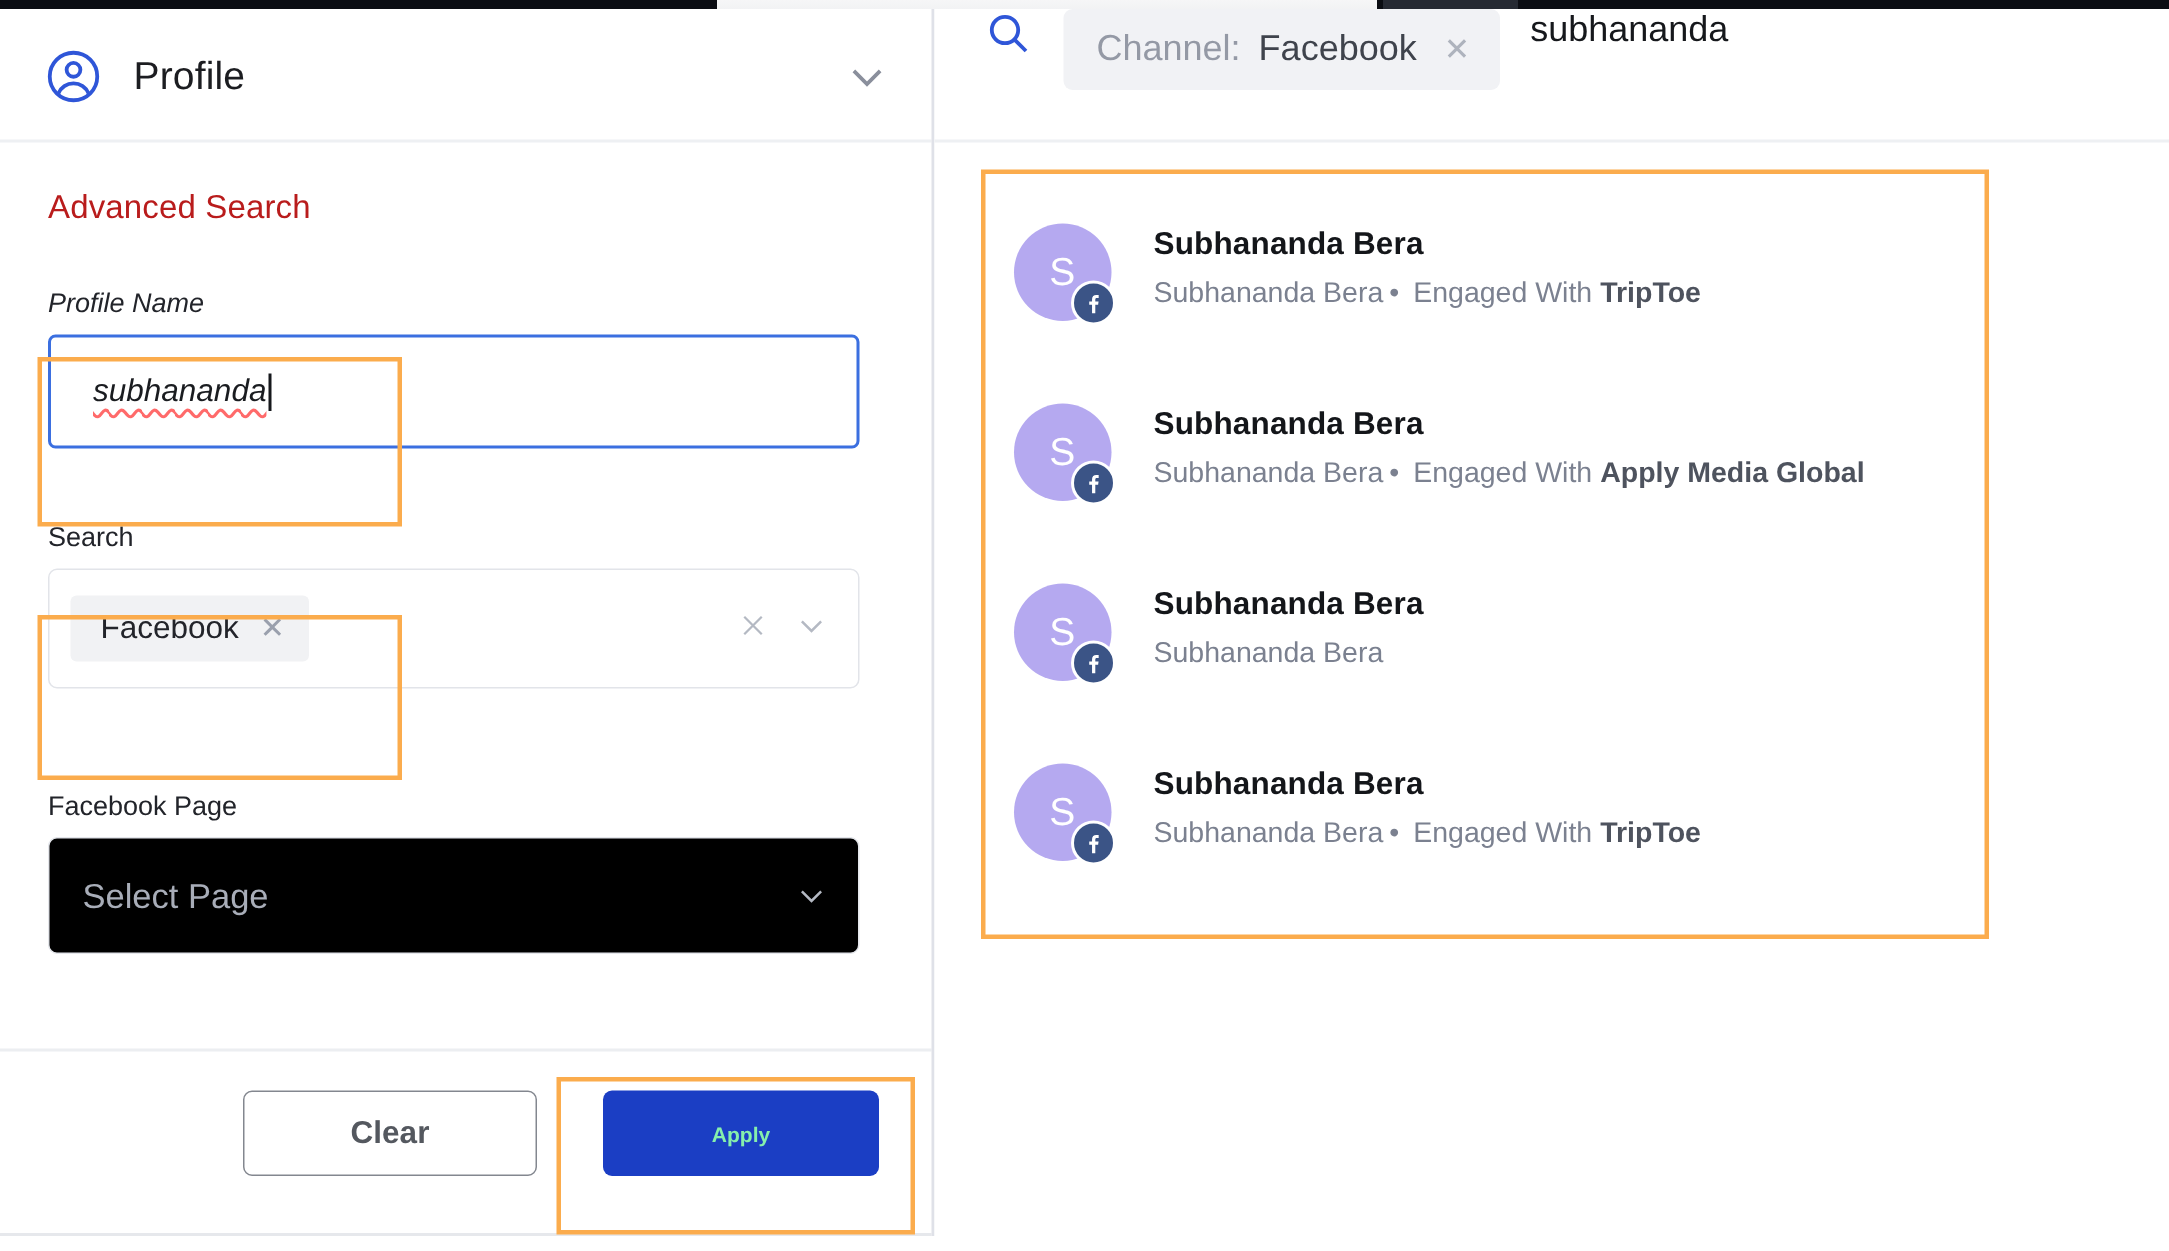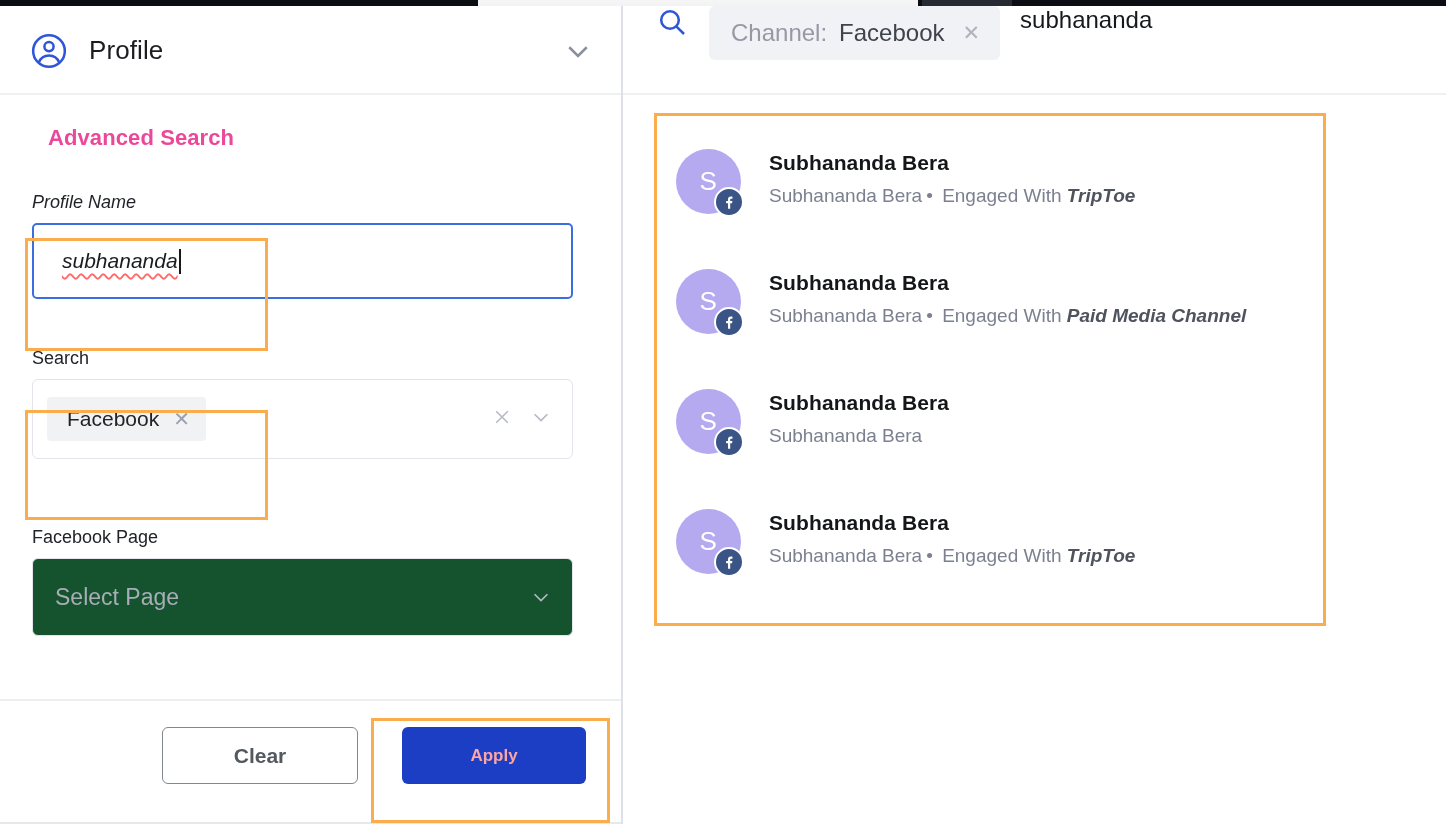--- a/index.html
+++ b/index.html
@@ -40,21 +40,21 @@
     position: absolute; bottom: 0; left: 0; width: 621px; height: 2px; background: #eef0f3;
   }
   .profile-icon { width: 38px; height: 38px; flex: 0 0 38px; }
   .panel-title {
     margin-left: 21px; font-size: 26px; color: #1c1d21; letter-spacing: .1px;
   }
   .chevron-hdr { margin-left: auto; width: 30px; height: 30px; color: #8a8f9c; }
 
   .panel-body { position: absolute; top: 89px; left: 0; width: 621px; height: 604px; padding: 30px 0 0 0; }
 
-  .section-title { font-size: 22px; font-weight: bold; color: #ec4899; padding-left: 48px; letter-spacing: .1px; }
+  .section-title { font-size: 22px; font-weight: normal; color: #b91c1c; padding-left: 32px; letter-spacing: .1px; }
 
   .field { position: absolute; left: 32px; width: 541px; }
   .field-label { font-size: 18px; color: #22242a; margin-bottom: 10px; }
 
   .field-profile { top: 97px; font-style: italic; }
   .input-box {
     width: 541px; height: 76px; border: 2px solid #3b6fe0; border-radius: 5px;
     background: #fff; display: flex; align-items: center; padding: 0 0 0 28px;
   }
   .input-value {
@@ -76,38 +76,38 @@
     display: inline-flex; align-items: center; gap: 14px;
     background: #f1f2f4; border-radius: 4px; padding: 10px 16px 10px 20px;
   }
   .chip-label { font-size: 21px; color: #22242a; }
   .chip-x { font-size: 20px; color: #9aa0ad; line-height: 1; }
   .select-actions { margin-left: auto; display: flex; align-items: center; gap: 18px; color: #b4b9c3; }
 
   .field-page { top: 432px; }
   .select-box-empty {
     width: 541px; height: 78px; border: 1.5px solid #e4e6eb; border-radius: 6px;
-    background: #14532d; display: flex; align-items: center; padding: 0 20px 0 22px;
+    background: #000000; display: flex; align-items: center; padding: 0 20px 0 22px;
   }
   .placeholder { font-size: 23px; color: #a8adb8; }
 
   .panel-footer {
     position: absolute; top: 693px; left: 0; width: 621px; height: 125px; background: #fff;
   }
   .footer-divider { position: absolute; top: 0; left: 0; width: 621px; height: 2px; background: #eceef1; }
   .footer-bottom { position: absolute; bottom: 0; left: 0; width: 621px; height: 2px; background: #e6e8ec; }
   .btn-row { position: absolute; top: 28px; left: 162px; display: flex; gap: 44px; }
   .btn-clear {
     width: 196px; height: 57px; border: 1.5px solid #83878f; border-radius: 6px;
     background: #fff; color: #54585f; font-size: 21px; font-weight: bold;
     font-family: "Liberation Sans", sans-serif; cursor: pointer;
   }
   .btn-apply {
     width: 184px; height: 57px; border: none; border-radius: 6px;
-    background: #1b3ec4; color: #fca5a5; font-size: 17px; font-weight: bold;
+    background: #1b3ec4; color: #86efac; font-size: 14px; font-weight: bold;
     font-family: "Liberation Sans", sans-serif; cursor: pointer;
   }
 
   
   .right-panel { position: absolute; top: 0; left: 623px; width: 823px; height: 818px; background: #fff; }
   .search-header {
     position: absolute; top: 0; left: 0; width: 823px; height: 89px;
     display: flex; padding-left: 33px;
   }
   .search-header .hdr-divider { position: absolute; bottom: 0; left: 0; width: 823px; height: 2px; background: #eef0f3; }
@@ -131,21 +131,21 @@
     color: #ffffff; font-size: 26px; letter-spacing: .5px;
   }
   .fb-badge {
     position: absolute; right: -3px; bottom: -3px; width: 30px; height: 30px;
     border-radius: 50%; background: #3b5486; border: 2px solid #fff;
     display: flex; align-items: center; justify-content: center;
   }
   .result-text { padding-top: 2px; }
   .result-name { font-size: 21px; font-weight: bold; color: #14161a; letter-spacing: .1px; }
   .result-sub { margin-top: 10px; font-size: 19px; color: #7b8190; }
-  .result-sub b { color: #4e535e; font-weight: bold; font-style: italic; }
+  .result-sub b { color: #4e535e; font-weight: bold; }
   .dot { padding: 0 4px; }
 
   
   .hl { position: absolute; border: 3px solid #fbac4d; pointer-events: none; }
   .hl-profile { left: 25px; top: 232px; width: 243px; height: 113px; }
   .hl-channel { left: 25px; top: 404px; width: 243px; height: 110px; }
   .hl-apply   { left: 371px; top: 712px; width: 239px; height: 105px; }
   .hl-results { left: 654px; top: 123px; width: 672px; height: 513px; }
 </style>
 </head>
@@ -282,21 +282,21 @@
           <span class="avatar">S</span>
           <span class="fb-badge">
             <svg viewBox="0 0 24 24" width="18" height="18" fill="#fff">
                 <path d="M13.6 21v-7.4h2.5l.4-2.9h-2.9V8.9c0-.8.2-1.4 1.5-1.4h1.5V4.9c-.3 0-1.2-.1-2.2-.1-2.2 0-3.7 1.3-3.7 3.8v2.1H8.2v2.9h2.5V21z"></path>
               </svg>
           </span>
         </span>
         <span class="result-text">
           <div class="result-name">Subhananda Bera</div>
           <div class="result-sub">
-            <span>Subhananda Bera</span><span class="dot">•</span> <span>Engaged With</span> <b>Paid Media Channel</b>
+            <span>Subhananda Bera</span><span class="dot">•</span> <span>Engaged With</span> <b>Apply Media Global</b>
           </div>
         </span>
       </div>
 
       <div class="result-item" style="top:276px">
         <span class="avatar-wrap">
           <span class="avatar">S</span>
           <span class="fb-badge">
             <svg viewBox="0 0 24 24" width="18" height="18" fill="#fff">
                 <path d="M13.6 21v-7.4h2.5l.4-2.9h-2.9V8.9c0-.8.2-1.4 1.5-1.4h1.5V4.9c-.3 0-1.2-.1-2.2-.1-2.2 0-3.7 1.3-3.7 3.8v2.1H8.2v2.9h2.5V21z"></path>

